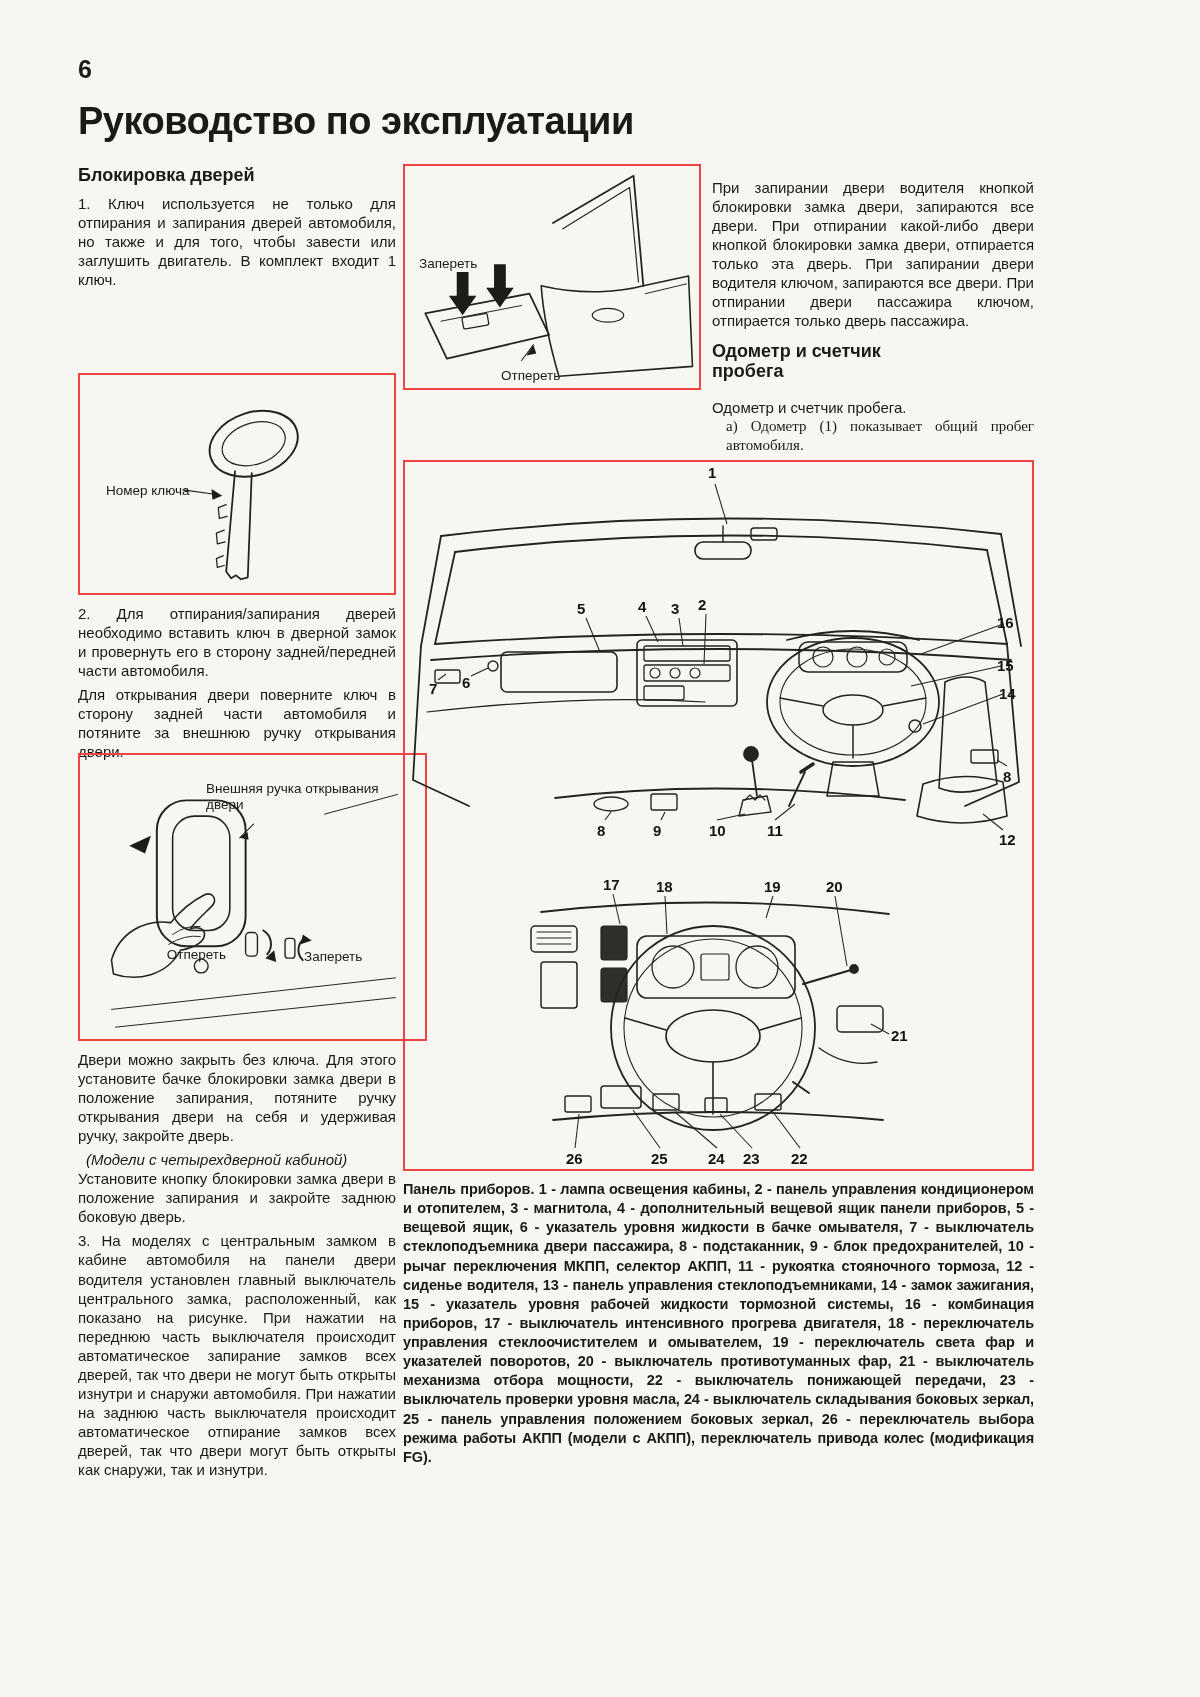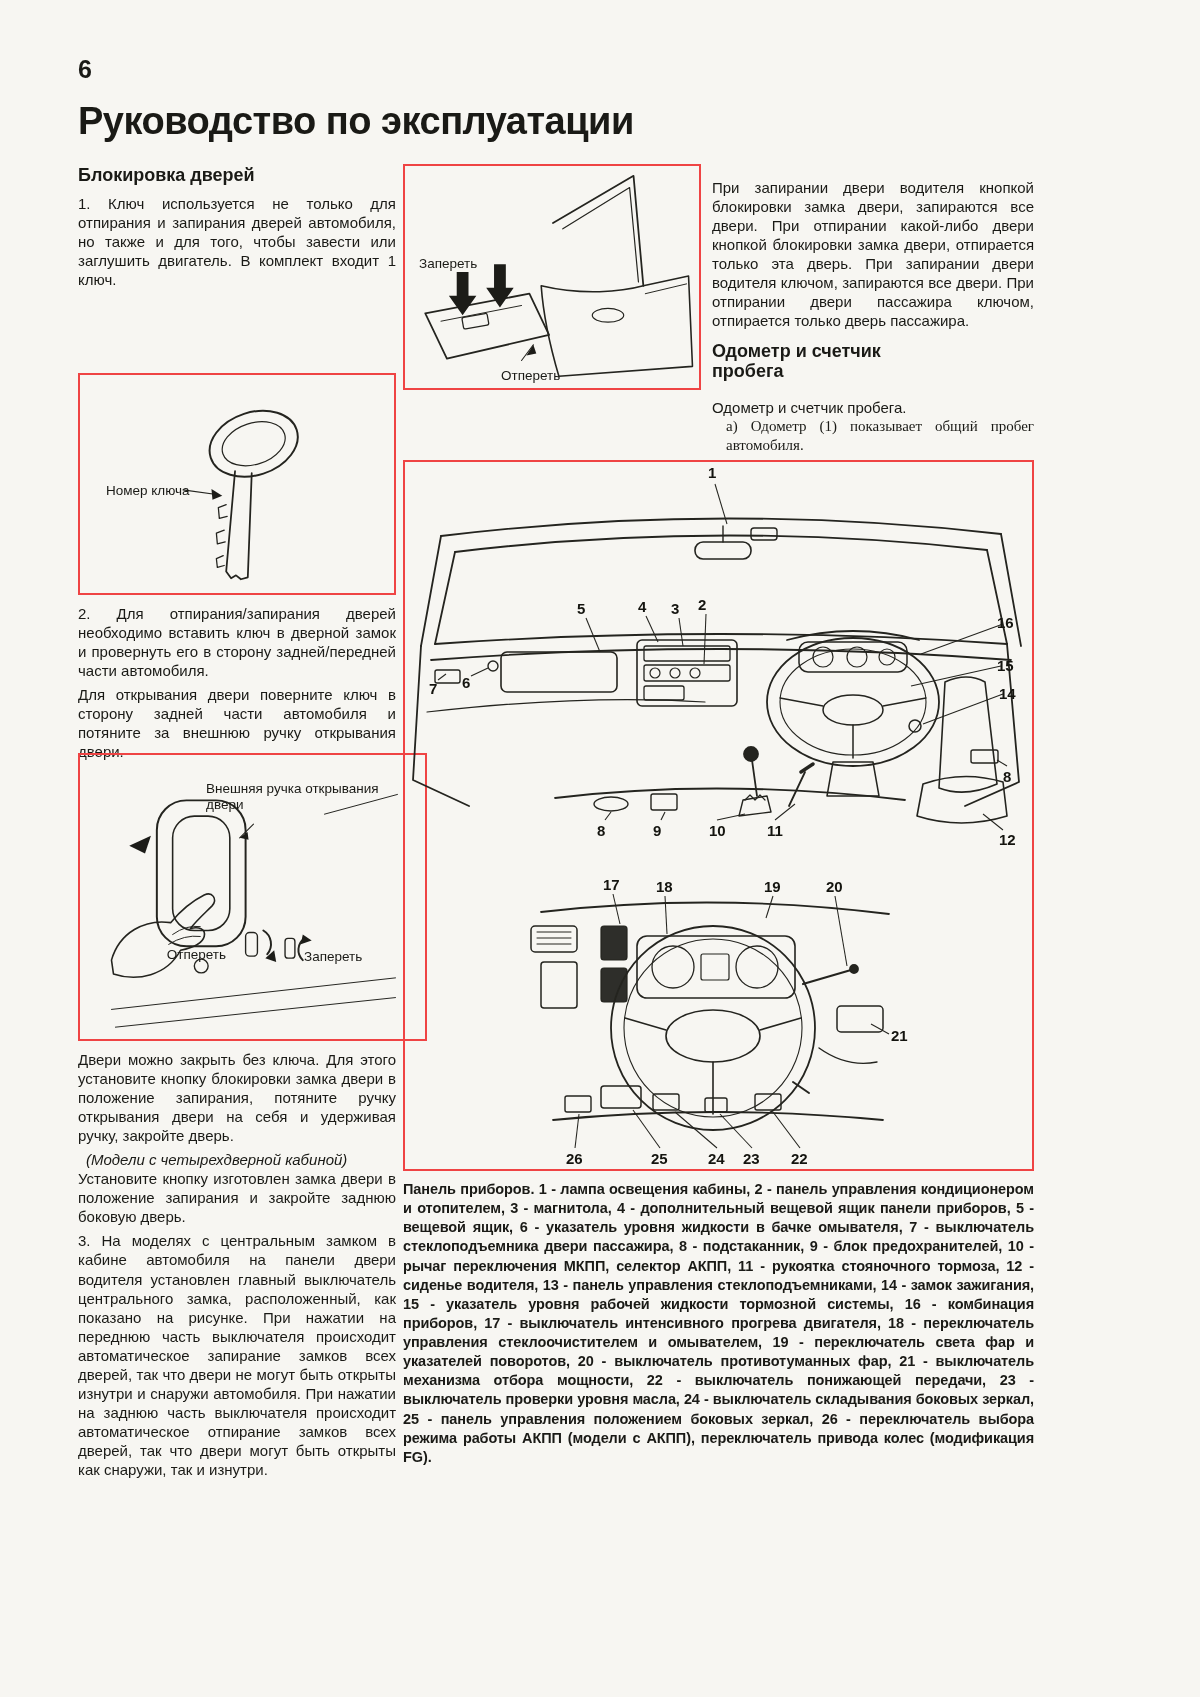--- a/index.html
+++ b/index.html
@@ -80,23 +80,23 @@
       <polygon points="210,182 219,188 208,192"></polygon>
       <polygon points="146,84 154,78 155,86"></polygon>
     </g>
   </svg>
   <span class="figlabel wrap" style="left:126px;top:26px;width:176px">Внешняя ручка открывания двери</span>
   <span class="figlabel" style="left:58px;top:192px;width:88px;text-align:right">Отпереть</span>
   <span class="figlabel" style="left:224px;top:194px">Запереть</span>
 </div>
 
 <div class="abs" style="left:78px;top:1050px;width:318px">
-  <p class="body">Двери можно закрыть без ключа. Для этого установите кнопку блокировки замка двери в положение запирания, потяните ручку открывания двери на себя и удерживая ручку, закройте дверь.</p>
+  <p class="body">Двери можно закрыть без ключа. Для этого установите бачке блокировки замка двери в положение запирания, потяните ручку открывания двери на себя и удерживая ручку, закройте дверь.</p>
   <p class="body italic nosp">(Модели с четырехдверной кабиной)</p>
-  <p class="body">Установите кнопку изготовлен замка двери в положение запирания и закройте заднюю боковую дверь.</p>
+  <p class="body">Установите кнопку блокировки замка двери в положение запирания и закройте заднюю боковую дверь.</p>
   <p class="body">3. На моделях с центральным замком в кабине автомобиля на панели двери водителя установлен главный выключатель центрального замка, расположенный, как показано на рисунке. При нажатии на переднюю часть выключателя происходит автоматическое запирание замков всех дверей, так что двери не могут быть открыты изнутри и снаружи автомобиля. При нажатии на заднюю часть выключателя происходит автоматическое отпирание замков всех дверей, так что двери могут быть открыты как снаружи, так и изнутри.</p>
 </div>
 
 <div class="figwrap figbox" style="left:403px;top:164px;width:298px;height:226px">
   <svg class="draw" viewBox="0 0 298 226">
     <g stroke="#24241f" fill="none" stroke-width="1.8" stroke-linecap="round" stroke-linejoin="round">
       <path d="M150,58 L232,10 L242,122"></path>
       <path d="M160,64 L228,22 L237,118" stroke-width="1.2"></path>
       <path d="M138,122 C180,132 220,128 242,122 L288,112 L292,204 L156,214 C146,180 140,150 138,122 Z" stroke-width="1.6"></path>
       <path d="M244,130 L286,120" stroke-width="1"></path>

